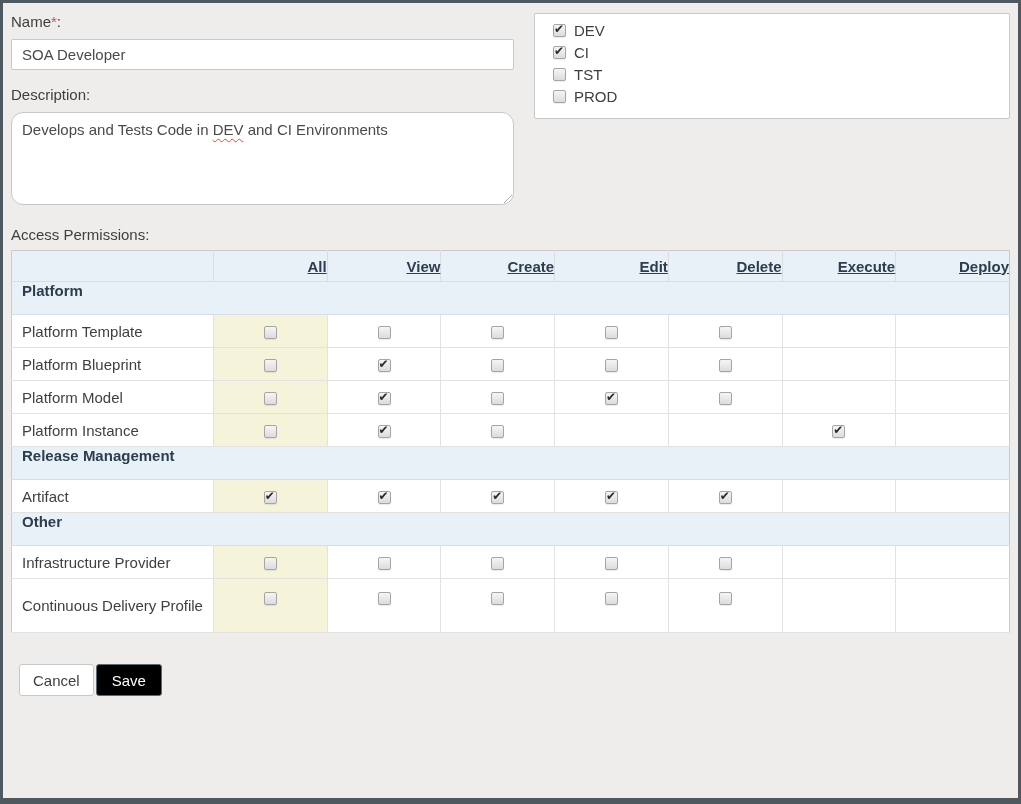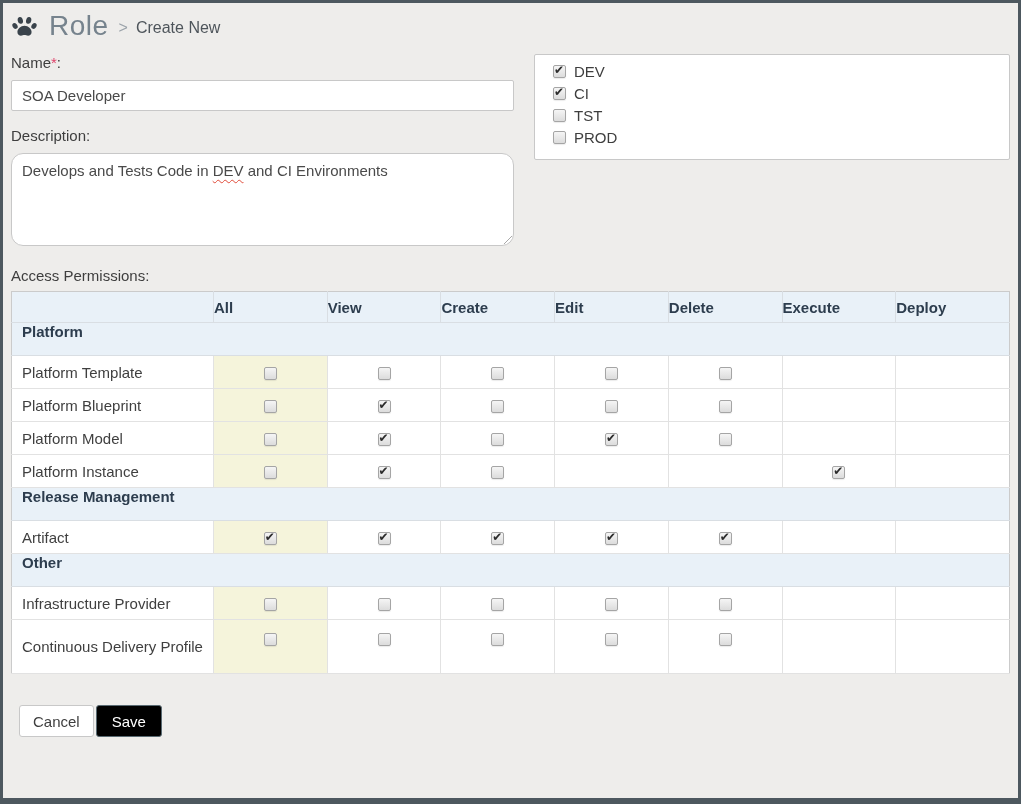--- a/index.html
+++ b/index.html
@@ -93,21 +93,21 @@
   .perm-label { margin-top:21px; margin-bottom:7px; }
   table.perm {
     width:100%; border-collapse:collapse; table-layout:fixed;
     background:#fff; border:1px solid #cbcbcb;
     font-size:15px;
   }
   table.perm col.c-name { width:202px; }
   table.perm th {
     background:#e9f1f8; color:#2d3d4e; font-weight:bold;
     height:31px; border:1px solid #d9dee3; border-top:none;
-    text-align:left; padding:0;
+    text-align:right; padding:0;text-decoration:underline;
   }
   table.perm th:first-child { border-left:none; }
   table.perm th:last-child { border-right:none; }
   tr.group-row td {
     background:#e9f1f8; color:#2d3d4e; font-weight:bold;
     height:33px; padding:0 0 15px 10px;
     border-top:1px solid #d9dee3; border-bottom:1px solid #d9dee3;
   }
   tr.data-row td {
     height:33px; border:1px solid #e2e2e2;
@@ -126,34 +126,20 @@
     padding:0 13px; cursor:pointer;
   }
   .btn-cancel { background:#fff; border:1px solid #c8c8c8; color:#3e3e3e; }
   .btn-save { background:#000000; border:1px solid #596a72; color:#fff; margin-left:2px; padding:0 15px; }
 </style>
 </head>
 <body>
 
 <div class="page">
 
-  <div class="header">
-    <svg class="paw" viewBox="0 0 24 24" aria-hidden="true">
-      <g fill="#39434b">
-        <ellipse cx="8" cy="5.2" rx="2.5" ry="3.3" transform="rotate(-12 8 5.2)"></ellipse>
-        <ellipse cx="16" cy="5.2" rx="2.5" ry="3.3" transform="rotate(12 16 5.2)"></ellipse>
-        <ellipse cx="2.9" cy="10.5" rx="2.3" ry="3" transform="rotate(-32 2.9 10.5)"></ellipse>
-        <ellipse cx="21.1" cy="10.5" rx="2.3" ry="3" transform="rotate(32 21.1 10.5)"></ellipse>
-        <path d="M12 10.2c3.7 0 6.8 3 6.8 6 0 2.4-1.7 3.7-3.4 3.7-1.3 0-2.3-.7-3.4-.7s-2.1.7-3.4.7c-1.7 0-3.4-1.3-3.4-3.7 0-3 3.1-6 6.8-6z"></path>
-      </g>
-    </svg>
-    <span class="title">Role</span>
-    <span class="crumb-sep">&gt;</span>
-    <span class="crumb">Create New</span>
-  </div>
 
   <div class="content">
 
     <div class="top-form">
       <div class="left-col">
         <div class="field-label"><span>Name</span><span class="req">*</span><span>:</span></div>
         <input class="text-input" type="text" value="SOA Developer" style="">
 
         <div class="field-label desc-label">Description:</div>
         <div class="textarea-box">

